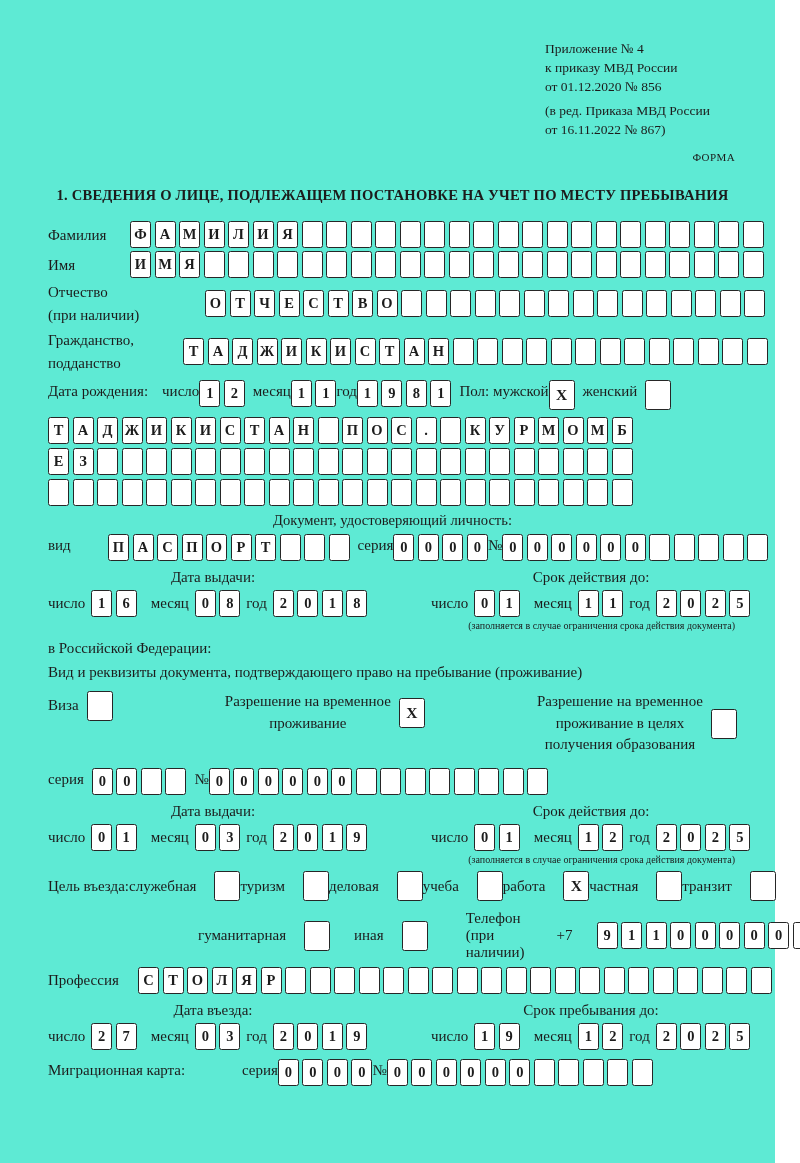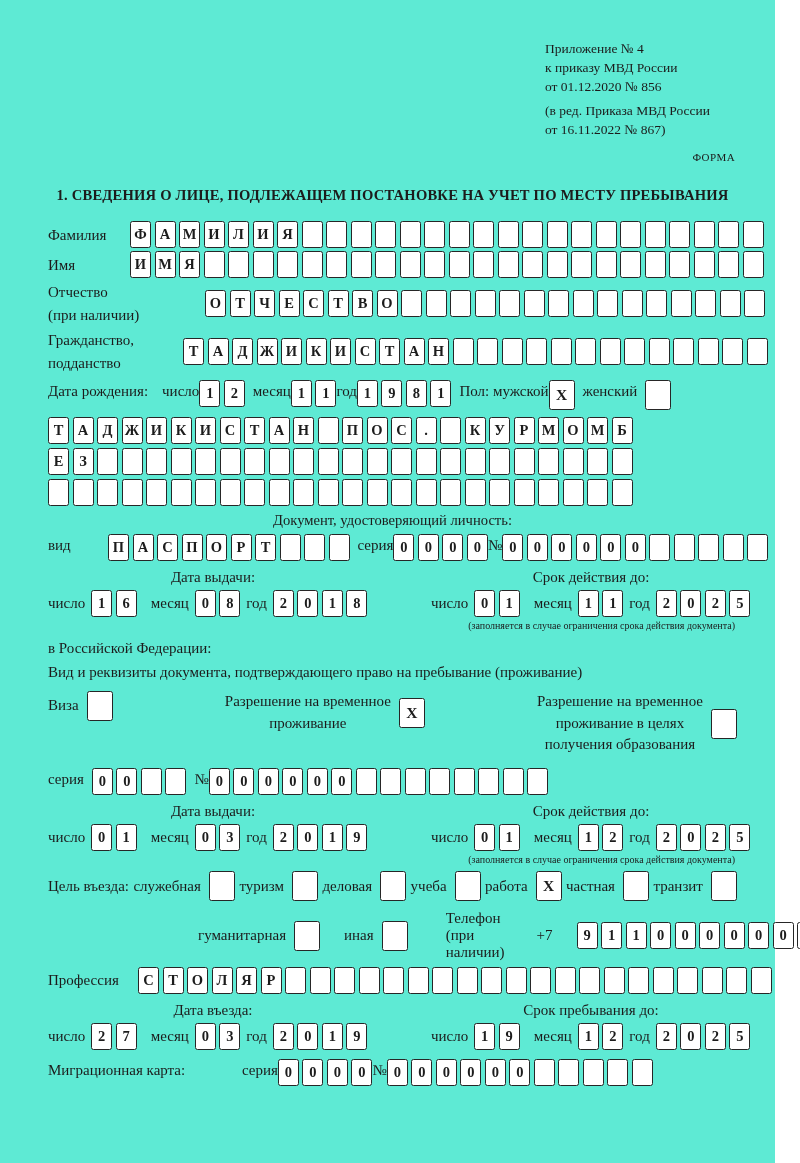--- a/index.html
+++ b/index.html
@@ -45,21 +45,21 @@
 
   .para{line-height:1.55;margin-top:4px}
 
   .optrow{display:flex;justify-content:space-between;align-items:flex-start;margin:7px 0 12px 0}
   .opt{display:flex;align-items:center;gap:8px}
   .opt .txt{text-align:center;line-height:1.45}
   .opt .txt.c2{max-width:205px}
   .opt .txt.c3{max-width:215px}
 
   .purposes{display:flex;justify-content:space-between;align-items:center;margin-top:1px}
-  .pp{display:flex;align-items:center;gap:8px}
+  .pp{display:flex;align-items:center;gap:18px}
   .purp2{display:flex;align-items:center;gap:24px;margin:9px 0 6px 150px}
 </style>
 </head>
 <body>
 
 <div class="page">
 
   <div class="appendix">
     <div>Приложение № 4</div>
     <div>к приказу МВД России</div>

